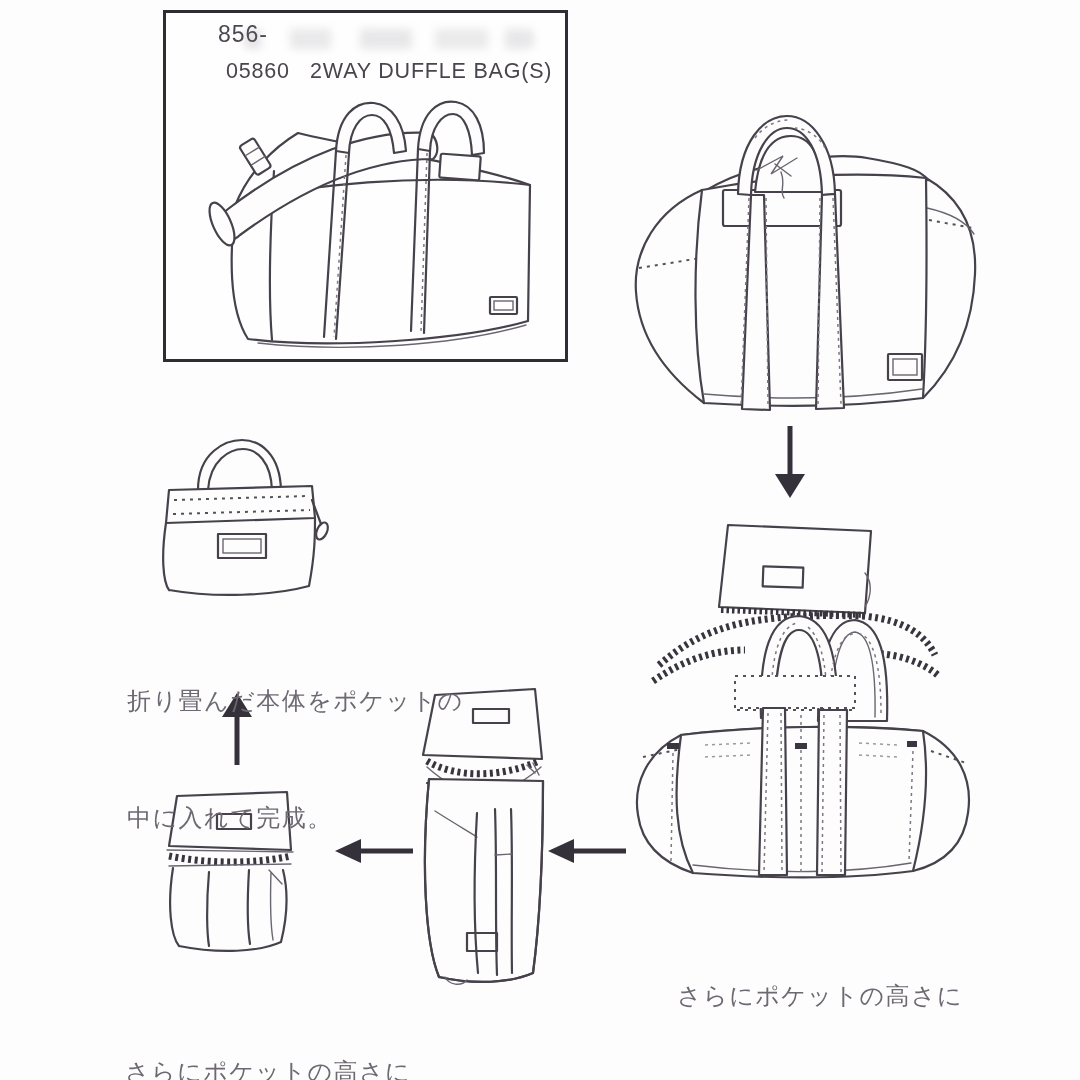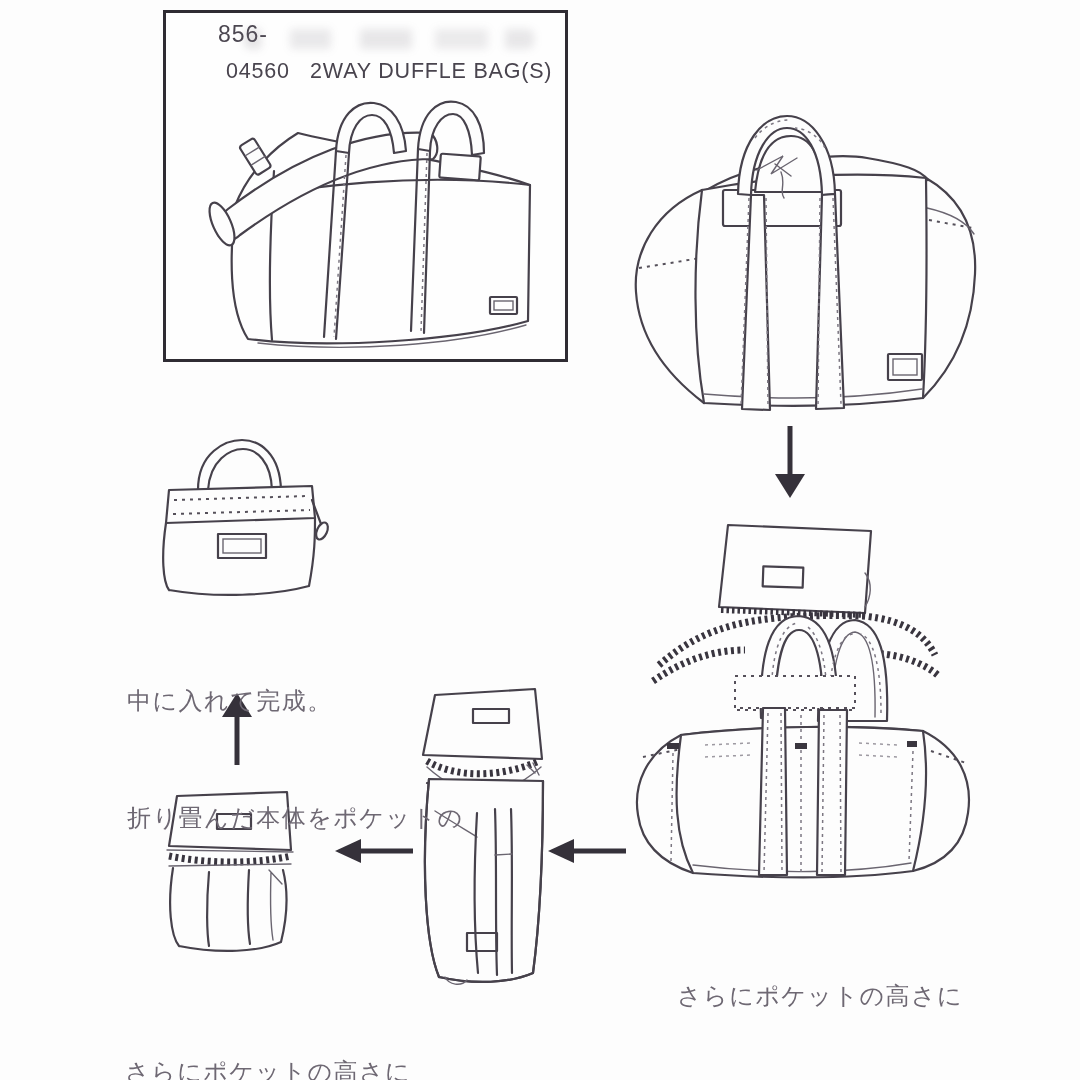--- a/index.html
+++ b/index.html
@@ -49,21 +49,21 @@
   .arrow-head{fill:#35313a;stroke:none;}
 </style>
 </head>
 <body>
 
 <div id="canvas">
 
   <div class="abs header-box">
     <div class="abs code-text">856-</div>
     <div class="abs smudge"></div>
-    <div class="abs title-text">04560   2WAY DUFFLE BAG(S)</div>
+    <div class="abs title-text">05860   2WAY DUFFLE BAG(S)</div>
 
     <svg class="abs" style="left:12px;top:80px;" width="378" height="262" viewBox="0 0 378 262">
 
       <path class="ink" d="M57,113 C52,160 50,215 70,246 C150,256 280,248 350,228 L352,92 C290,70 180,55 120,40 C95,55 70,80 57,113 Z" fill="#fdfdfd"></path>
 
       <path class="ink" d="M96,78 C92,140 90,200 94,247"></path>
 
       <path class="ink" d="M57,113 C120,90 250,80 352,92"></path>
 
       <path class="ink whitefill" d="M252,40 C190,36 120,62 50,116 C42,122 38,132 40,142 C46,150 56,148 62,142 C130,92 195,66 255,66 C262,60 260,46 252,40 Z"></path>
@@ -256,17 +256,17 @@
     <path class="ink" d="M152,64 L161,88"></path>
     <ellipse class="ink" cx="162" cy="95" rx="5" ry="9" transform="rotate(24 162 95)" fill="#fdfdfd"></ellipse>
 
     <path class="ink" d="M6,87 C1,120 3,146 9,154 M9,154 C55,162 112,160 149,150 M149,150 C155,118 155,100 155,82"></path>
 
     <rect class="ink" x="58" y="98" width="48" height="24"></rect>
     <rect class="ink-thin" x="63" y="103" width="38" height="14"></rect>
   </svg>
 
   <div class="abs caption cap-final">
+    <div>折り畳んだ本体をポケットの</div>
     <div>中に入れて完成。</div>
-    <div>折り畳んだ本体をポケットの</div>
   </div>
 
 </div>
 
 </body></html>

